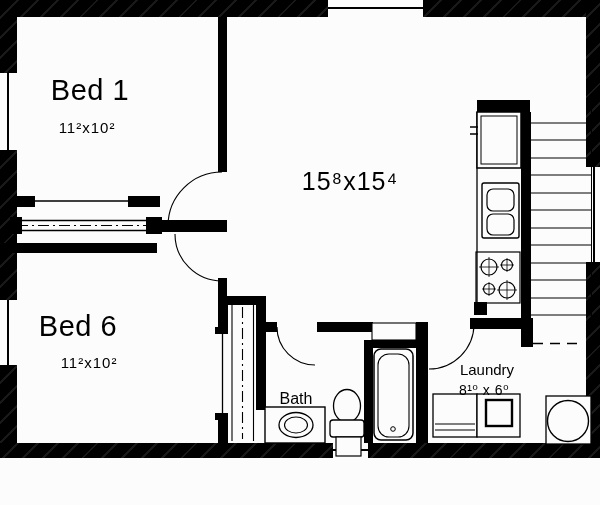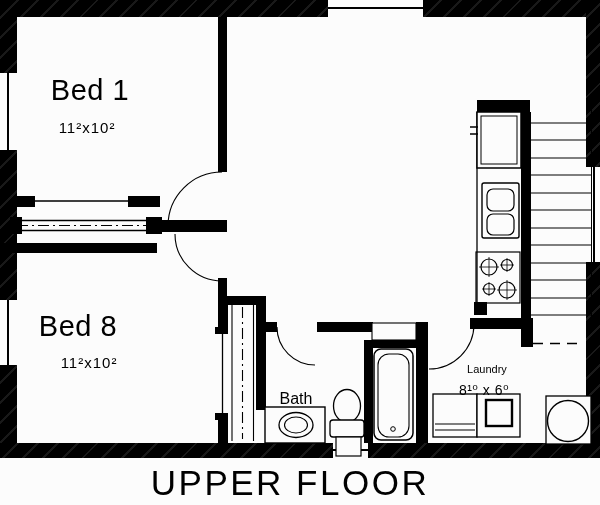--- a/index.html
+++ b/index.html
@@ -8,21 +8,21 @@
   .w{position:absolute;background:#000;}
   .w.ext{background:repeating-linear-gradient(135deg,#000 0 12px,#191919 12px 14px);}
   .wline{position:absolute;background:#000;}
   svg.overlay{position:absolute;left:0;top:0;}
   .lbl{position:absolute;transform:translate(-50%,-50%);white-space:nowrap;line-height:1;}
   .room-big{font-size:29px;letter-spacing:0.5px;}
   .room-dims{font-size:15px;letter-spacing:1px;}
   .living-big{font-size:31px;letter-spacing:0.5px;}
   .living-dims{font-size:25px;letter-spacing:1px;}
   .small-lbl{font-size:16px;}
-  .laundry-lbl{font-size:11px;}
+  .laundry-lbl{font-size:15px;}
   .laundry-dims{font-size:14px;letter-spacing:0.5px;}
   .title{font-size:35px;letter-spacing:2.5px;}
 </style>
 </head>
 <body>
 
 <div class="plan">
 
   <div class="w ext" style="left:0;top:0;width:328px;height:17px;"></div>
   <div class="w ext" style="left:423px;top:0;width:177px;height:17px;"></div>
@@ -153,23 +153,23 @@
       <g>
         <rect x="546" y="396" width="45" height="48" fill="#fcfcfc" stroke-width="1.3"></rect>
         <circle cx="568" cy="421" r="20.5" stroke-width="1.4"></circle>
       </g>
     </g>
   </svg>
 
   <div class="lbl room-big" style="left:76px;top:90px;margin-left:14px;">Bed 1</div>
   <div class="lbl room-dims" style="left:87px;top:127px;">11²x10²</div>
 
-  <div class="lbl room-big" style="left:78px;top:326px;">Bed 8</div>
+  <div class="lbl room-big" style="left:78px;top:326px;">Bed 6</div>
   <div class="lbl room-dims" style="left:89px;top:362px;">11²x10²</div>
 
+  <div class="lbl living-dims" style="left:350px;top:181px;">15⁸x15⁴</div>
 
   <div class="lbl small-lbl" style="left:296px;top:399px;">Bath</div>
 
   <div class="lbl laundry-lbl" style="left:487px;top:369px;">Laundry</div>
   <div class="lbl laundry-dims" style="left:484px;top:390px;">8¹⁰ x 6⁰</div>
 
-  <div class="lbl title" style="left:290px;top:482px;">UPPER FLOOR</div>
 </div>
 
 </body></html>

